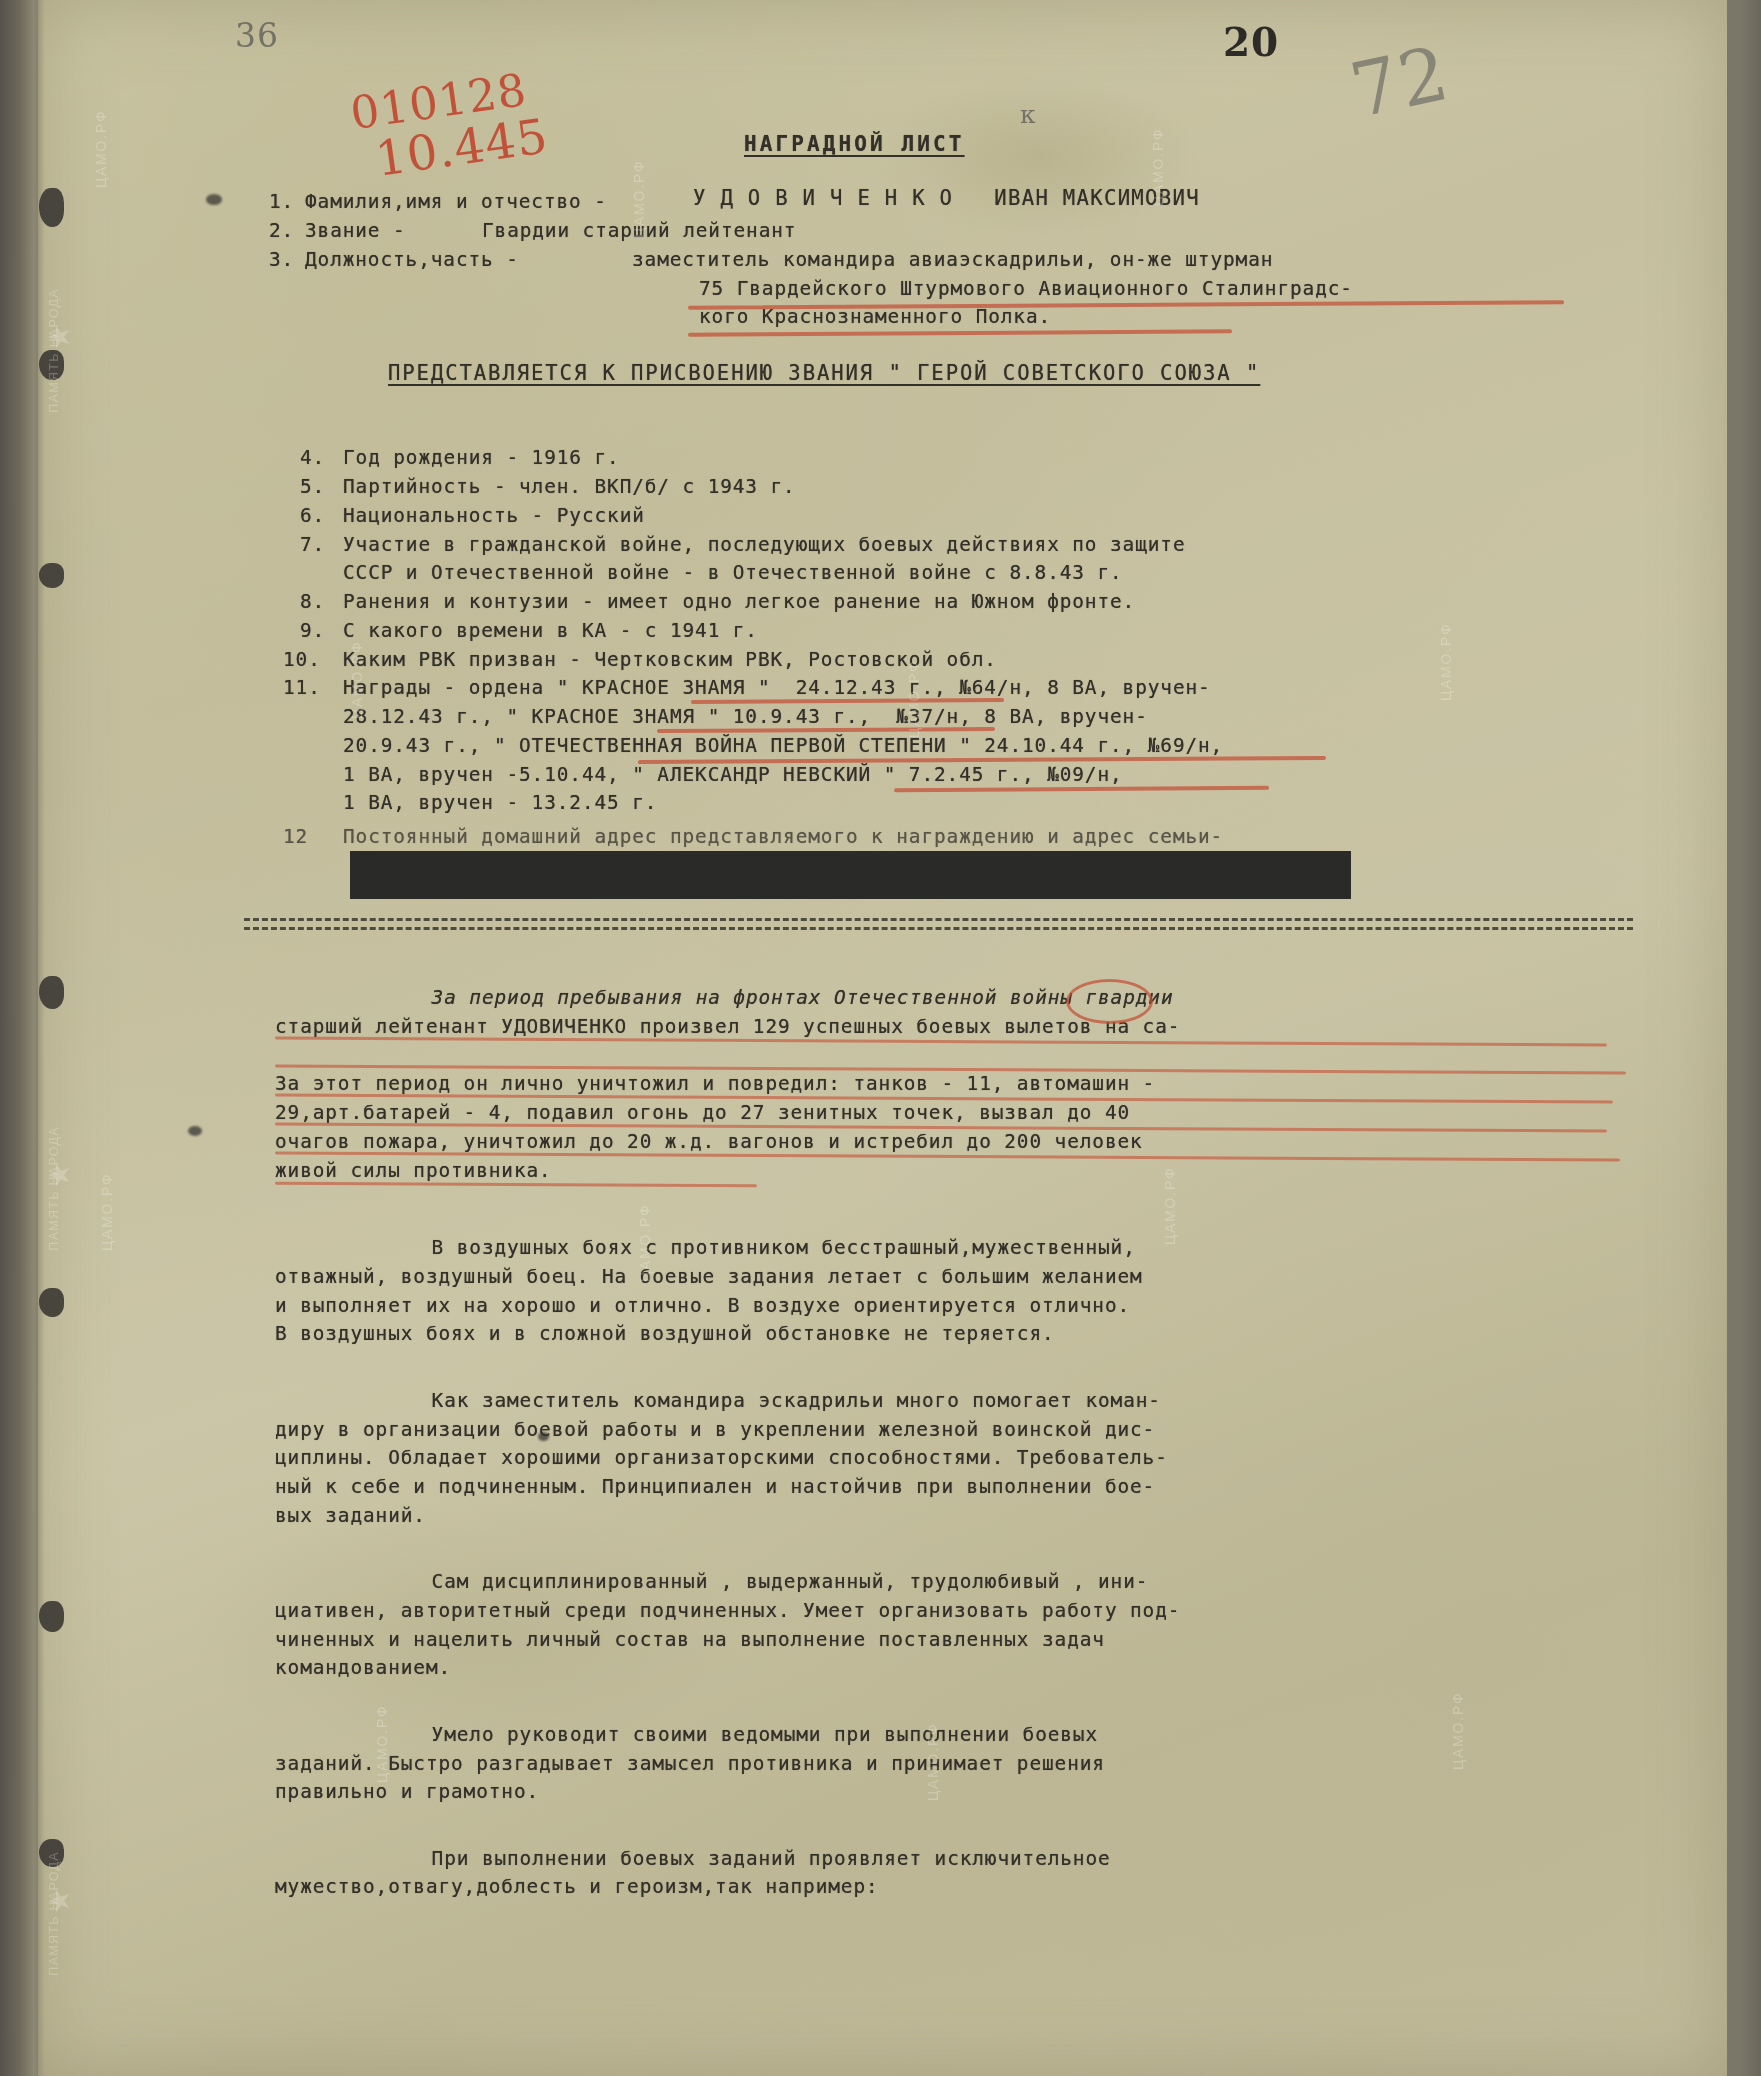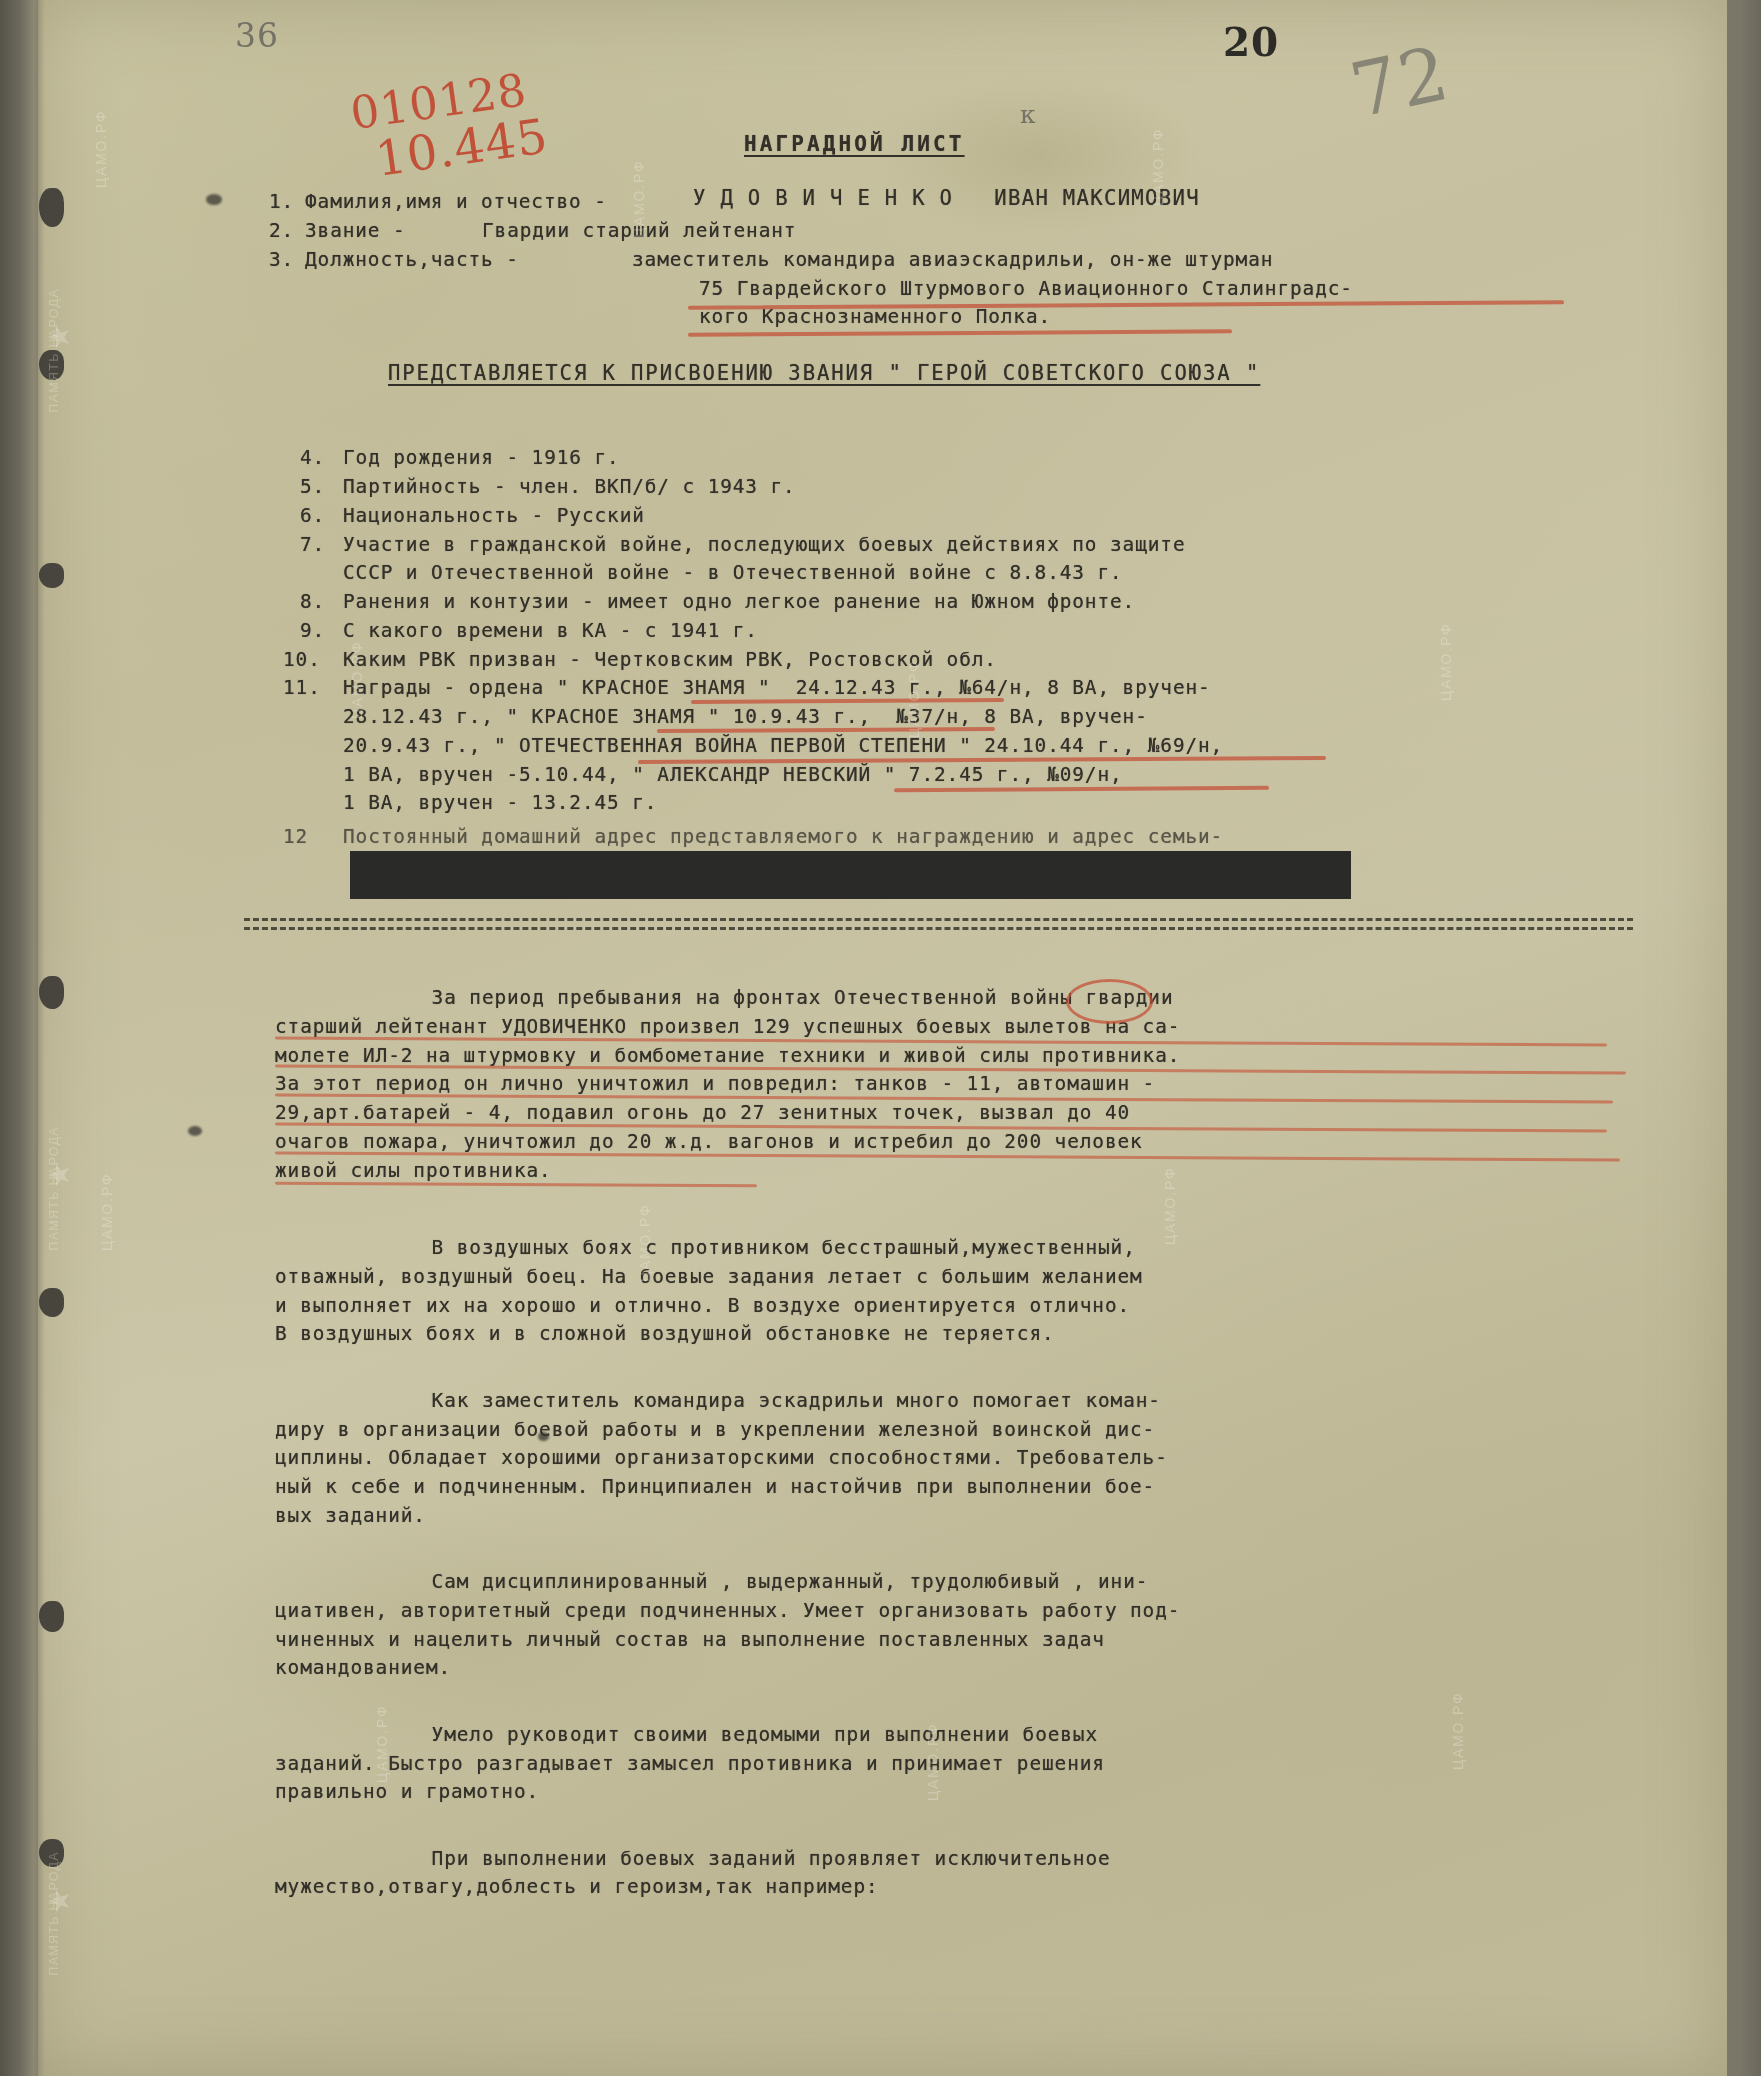--- a/index.html
+++ b/index.html
@@ -281,23 +281,22 @@
     <div class="redline" style="left:894px; top:787px; width:375px;"></div>
 
     <div class="ln faded" style="left:283px; top:826px;">12</div>
     <div class="ln faded" style="left:343px; top:826px;">Постоянный домашний адрес представляемого к награждению и адрес семьи-</div>
 
     <div class="redaction" style="left:350px; top:851px; width:1001px; height:48px;"></div>
 
     <div class="dashline" style="left:244px; top:918px; width:1389px;"></div>
     <div class="dashline" style="left:244px; top:927px; width:1389px;"></div>
 
-    <div class="ln" style="left:331px; top:987px;">        За период пребывания на фронтах Отечественной войны гвардии</div>
+    <div class="ln" style="left:331px; top:987px;font-style:italic;">        За период пребывания на фронтах Отечественной войны гвардии</div>
     <div class="ln" style="left:275px; top:1016px;">старший лейтенант УДОВИЧЕНКО произвел 129 успешных боевых вылетов на са-</div>
-    <div class="ln" style="left:275px; top:1045px;">молете ИЛ-2 на штурмовку и бомбометание техники и живой силы противника.</div>
     <div class="ln" style="left:275px; top:1073px;">За этот период он лично уничтожил и повредил: танков - 11, автомашин -</div>
     <div class="ln" style="left:275px; top:1102px;">29,арт.батарей - 4, подавил огонь до 27 зенитных точек, вызвал до 40</div>
     <div class="ln" style="left:275px; top:1131px;">очагов пожара, уничтожил до 20 ж.д. вагонов и истребил до 200 человек</div>
     <div class="ln" style="left:275px; top:1160px;">живой силы противника.</div>
 
     <div class="redcircle" style="left:1066px; top:979px; width:81px; height:39px;"></div>
     <div class="redline2" style="left:275px; top:1040px; width:1332px;"></div>
     <div class="redline2" style="left:275px; top:1068px; width:1351px;"></div>
     <div class="redline2" style="left:275px; top:1097px; width:1338px;"></div>
     <div class="redline2" style="left:275px; top:1126px; width:1332px;"></div>

